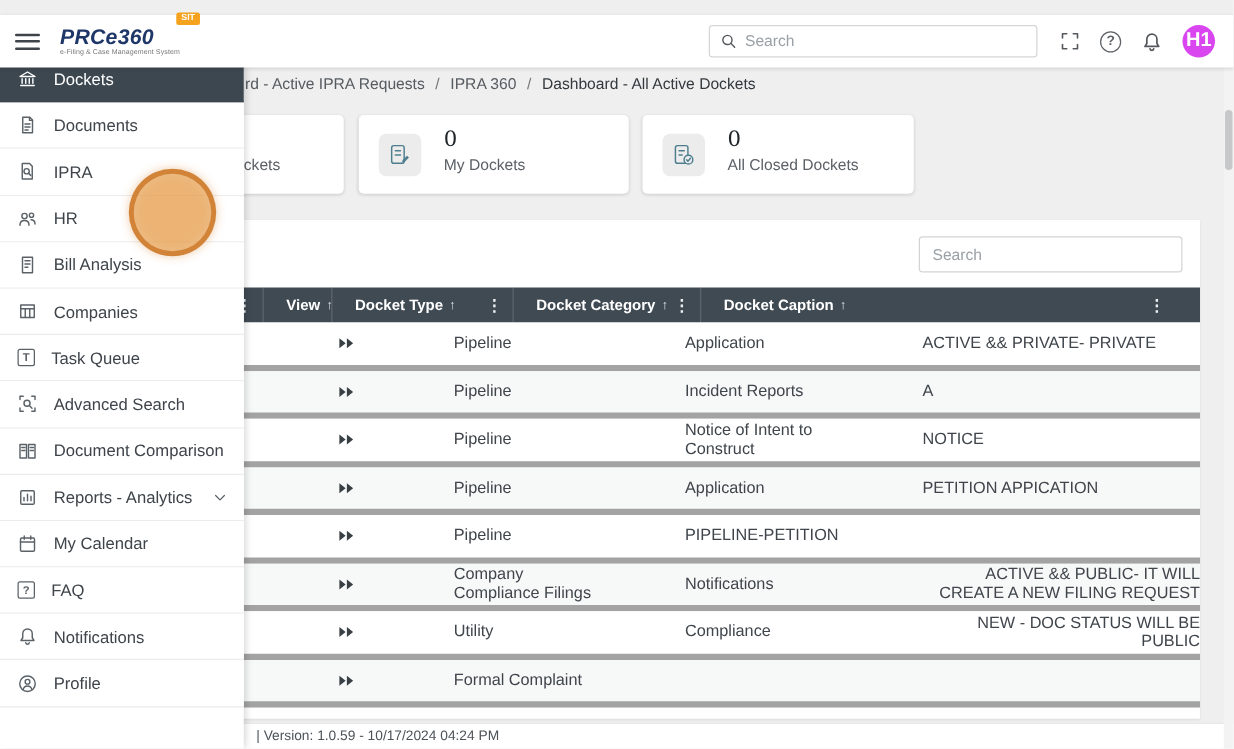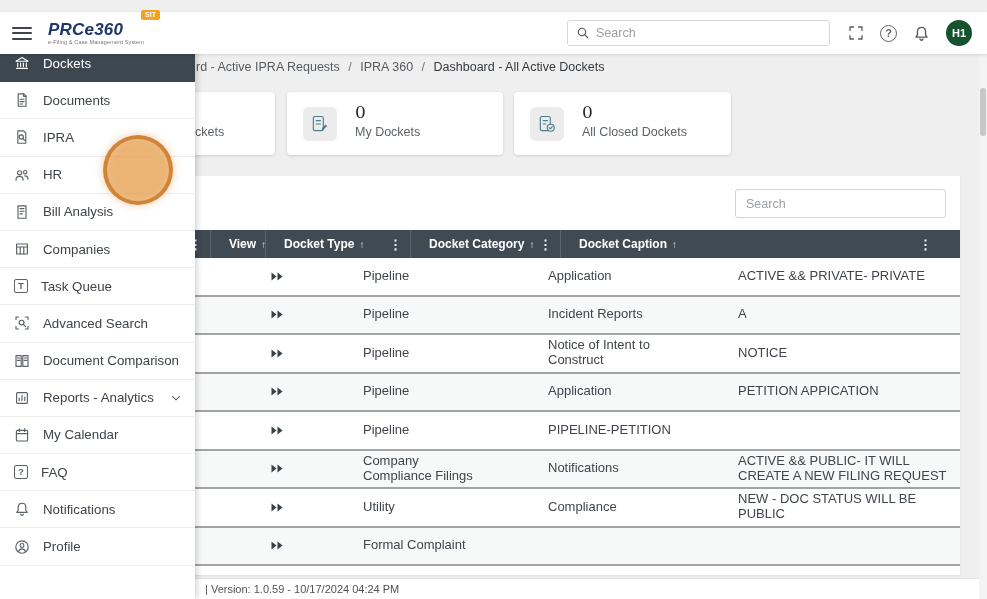--- a/index.html
+++ b/index.html
@@ -19,21 +19,21 @@
   .spacer { flex:1; }
   .search-wrap { width:263px; height:26px; border:1px solid #d6d6d6; border-radius:3px; display:flex;
                  align-items:center; background:#fff; margin-right:18px; }
   .search-wrap svg { margin:0 6px 0 8px; flex:0 0 auto; }
   .search-wrap input { border:0; outline:0; flex:1; font-size:12.5px; color:#333; font-family:inherit; background:transparent; }
   input::placeholder { color:#9aa0a6; }
   .tb-icon { margin-right:16px; cursor:pointer; display:flex; align-items:center; }
   .help-circle { width:17px; height:17px; border:1.5px solid #5f6368; border-radius:50%; color:#5f6368;
                  font-size:11px; font-weight:bold; display:flex; align-items:center; justify-content:center;
                  margin-right:16px; cursor:pointer; }
-  .avatar { width:26px; height:26px; border-radius:50%; background:#14532d; color:#fff; font-size:11px;
+  .avatar { width:26px; height:26px; border-radius:50%; background:#d946ef; color:#fff; font-size:16px;
             font-weight:bold; display:flex; align-items:center; justify-content:center; margin-right:15px; cursor:pointer; }
 
   
   .ic { stroke:#5a6268; stroke-width:1.15; fill:none; stroke-linecap:round; stroke-linejoin:round; }
   .tbic { stroke:#55595e; stroke-width:1.3; fill:none; stroke-linecap:round; stroke-linejoin:round; }
   .tic { stroke:#4e7e8e; stroke-width:1.4; fill:none; stroke-linecap:round; stroke-linejoin:round; }
   .sq { width:14px; height:14px; border:1.3px solid #5a6268; border-radius:2px; font-size:9px; font-weight:bold;
         color:#5a6268; display:flex; align-items:center; justify-content:center; flex:0 0 auto; }
 
   
@@ -75,27 +75,27 @@
   .thead { position:absolute; top:54px; left:0; right:0; height:28px; background:#404a53; display:flex; color:#fff; }
   .th { display:flex; align-items:center; font-size:12px; font-weight:bold; cursor:pointer; }
   .th + .th { border-left:1px solid rgba(255,255,255,.15); }
   .th .lbl { margin-left:18px; white-space:nowrap; }
   .sort { font-size:10px; margin-left:5px; color:#dfe3e6; cursor:pointer; }
   .kebab { margin-left:auto; margin-right:8px; font-size:13px; color:#eef1f3; cursor:pointer; }
   .th0 { width:60px; } .thView { width:55px; } .thType { width:145px; } .thCat { width:150px; } .thCap { flex:1; }
   .thCap .kebab { margin-right:28px; }
 
   .tbody { position:absolute; top:82px; left:0; right:0; }
-  .tr { display:flex; height:38.5px; border-bottom:2px solid #a3a3a3; background:#fff; cursor:pointer;gap:40px; }
+  .tr { display:flex; height:38.5px; border-bottom:5px solid #a3a3a3; background:#fff; cursor:pointer;gap:40px; }
   .tr:nth-child(even) { background:#f7f8f8; }
   .td { font-size:13px; color:#3f454b; display:flex; align-items:center; line-height:1.15; }
   .td0 { width:60px; } .tdView { width:55px; justify-content:center; }
   .tdType { width:145px; padding-left:18px; padding-right:8px; }
   .tdCat { width:150px; padding-left:18px; padding-right:8px; }
-  .tdCap { flex:1; padding-left:18px; }
+  .tdCap { flex:1; padding-left:18px;text-align:right; }
   .ffbtn { display:flex; align-items:center; cursor:pointer; }
 
   
   .footerbar { position:absolute; left:0; bottom:0; width:987px; height:21px; background:#fff;
                border-top:1px solid #e2e2e2; z-index:6;padding-left:40px; }
   .version { position:absolute; left:205px; top:0; line-height:20px; font-size:11px; color:#4d5257; white-space:nowrap; }
 
   
   .scrollbar { position:absolute; right:0; top:42px; width:8px; height:557px; background:#f3f3f3; z-index:45; }
   .thumb { position:absolute; top:46px; left:1px; width:6px; height:48px; background:#c6c8c9; border-radius:3px; cursor:pointer; }

